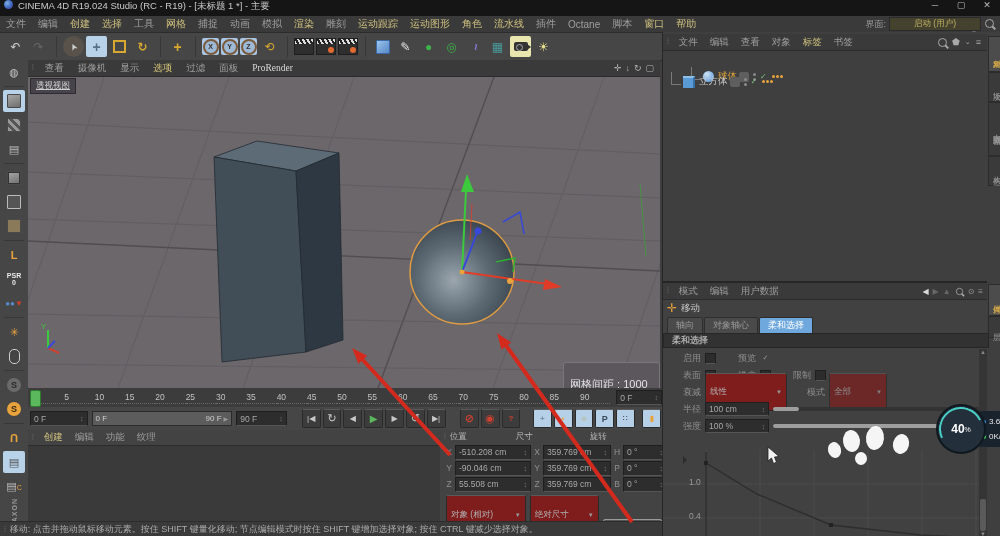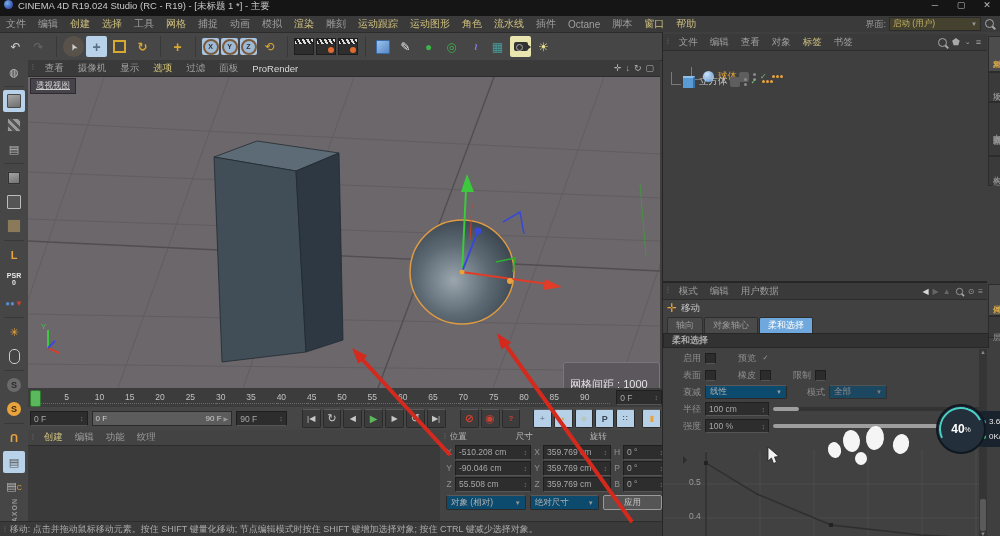--- a/index.html
+++ b/index.html
@@ -11,21 +11,21 @@
   .titlebar{left:0;top:0;width:1000px;height:16px;background:#151515;display:flex;font-size:9.5px;color:#c9c9c9;}
   .appicon{width:9px;height:9px;border-radius:50%;margin:0 5px 0 4px;background:radial-gradient(circle at 35% 35%,#7ab0e8,#3a5fb8 60%,#7a3ab8);}
   .winbtns{margin-left:auto;display:flex;}
   .winbtn{width:26px;text-align:center;color:#bbb;font-size:9px;cursor:default;}
   
   .menubar{left:0;top:16px;width:1000px;height:16px;background:#3a3a3a;display:flex;align-items:center;font-size:10px;border-bottom:1px solid #2c2c2c;}
   .mi{padding:0 6px;color:#9f9f9f;white-space:nowrap;}
   .mi.hl{color:#cfc07e;}
   .iface{margin-left:auto;display:flex;align-items:center;}
   .iface-lab{color:#9a9a9a;font-size:9px;margin-right:3px;}
-  .iface-dd{width:84px;height:12px;background:#44412f;border:1px solid #2a2a2a;color:#c3b565;font-size:8.5px;display:flex;align-items:center;padding:0 3px;}
+  .iface-dd{width:84px;height:12px;background:#44412f;border:1px solid #2a2a2a;color:#c3b565;font-size:8.5px;display:flex;align-items:center;padding:0 3px;flex-direction:column;}
   .iface-dd .car{margin-left:auto;font-size:6px;color:#999;}
   .mag{width:7px;height:7px;border:1.5px solid #a8a8a8;border-radius:50%;position:relative;display:inline-block;}
   .mag::after{content:"";position:absolute;width:4px;height:1.5px;background:#a8a8a8;transform:rotate(45deg);left:6px;top:7px;}
   
   .toolbar{left:0;top:33px;width:662px;height:27px;background:#464646;display:flex;align-items:center;border-bottom:1px solid #2c2c2c;}
   .tbtn{width:21px;height:21px;margin:0 1px;border-radius:2px;display:flex;align-items:center;justify-content:center;background:#464646;font-size:12px;color:#cfcfcf;}
   .tbtn.sel{background:#b8d2ea;}
   .tbtn.ysel{background:#eae6b0;}
   .tbtn.dim{color:#666;}
   .sep{width:6px;height:21px;border-right:1px solid #383838;margin-right:5px;}
@@ -47,21 +47,21 @@
   .lsep{width:20px;border-top:1px solid #383838;margin:2px 0;}
   .mini-cube{width:12px;height:12px;background:linear-gradient(160deg,#a8a8a8,#6e6e6e);border:1px solid #4a4a4a;border-radius:1px;}
   .psr{font-size:7px;font-weight:bold;color:#e8e8e8;line-height:7px;text-align:center;}
   .sbadge{width:14px;height:14px;border-radius:50%;display:flex;align-items:center;justify-content:center;font-size:9px;font-weight:bold;}
   .maxon{writing-mode:vertical-rl;transform:rotate(180deg);font-size:7px;font-weight:bold;color:#9a9a9a;letter-spacing:1px;line-height:9px;}
   
   .vp{left:28px;top:60px;width:632px;height:328px;background:#6b676b;overflow:hidden;}
   .vp-menubar{position:absolute;left:0;top:0;width:100%;height:16px;background:#3a3a3a;display:flex;align-items:center;font-size:9.5px;border-bottom:1px solid #2c2c2c;z-index:3;}
   .vpmi{padding:0 7px;color:#9f9f9f;}
   .vpmi.hl{color:#d8c878;}
-  .vpmi.pr{color:#d8d8d8;}
+  .vpmi.pr{color:#d8d8d8;font-family:Liberation Serif, serif;}
   .vp-icons{margin-left:auto;display:flex;gap:4px;padding-right:6px;color:#b0b0b0;font-size:9px;}
   .vp-label{position:absolute;left:2px;top:18px;background:#47434a;border:1px solid #2e2a31;padding:1px 5px;font-size:8.5px;color:#cfcfcf;z-index:3;text-decoration:underline;}
   .grid-label{position:absolute;left:535px;top:302px;background:#5b575d;border:1px solid #7a767c;border-radius:3px;padding:14px 6px;font-size:11px;color:#e2e2e2;z-index:3;}
   
   .ruler{left:28px;top:388px;width:634px;height:19px;background:#3c3c3c;border-bottom:1px solid #2c2c2c;display:flex;align-items:center;}
   .ticks{display:flex;width:580px;margin-left:4px;font-size:8.5px;color:#c2c2c2;}
   .tick{flex:1;text-align:left;border-bottom:1px dotted #6a6a6a;padding-bottom:1px;}
   .playhead{position:absolute;left:2px;top:2px;width:9px;height:15px;background:#5cb85c;border:1px solid #2e7a2e;border-radius:2px;}
   .fld{background:#2d2d2d;border:1px solid #1f1f1f;border-bottom-color:#555;color:#a8a8a8;font-size:8.5px;display:flex;align-items:center;padding:0 3px;height:13px;}
   .spin{margin-left:auto;color:#777;font-size:7px;}
@@ -73,21 +73,21 @@
   
   .matman{left:28px;top:430px;width:412px;height:91px;background:#3a3a3a;border-right:1px solid #2c2c2c;}
   .mm-menubar{height:15px;background:#434343;border-bottom:1px solid #2c2c2c;display:flex;align-items:center;font-size:9.5px;}
   .grip{color:#6e6e6e;font-size:8px;padding:0 4px;}
   
   .coords{left:440px;top:430px;width:222px;height:91px;background:#434343;font-size:8.5px;}
   .co-head{display:flex;height:14px;align-items:center;color:#b8b8b8;}
   .co-grid{display:grid;grid-template-columns:10px 76px 10px 68px 10px 44px;grid-auto-rows:16px;align-items:center;padding-left:4px;column-gap:1px;}
   .axlab{color:#909090;text-align:center;}
   .co-foot{display:flex;gap:4px;padding:3px 0 0 6px;align-items:flex-end;}
-  .dd{background:#0c4a6e;border:1px solid #2a2a2a;border-top-color:#5a5a5a;height:13px;display:flex;align-items:center;padding:0 4px;font-size:8.5px;color:#b0b0b0;border-radius:2px;}
+  .dd{background:#7f1d1d;border:1px solid #2a2a2a;border-top-color:#5a5a5a;height:13px;display:flex;align-items:center;padding:12px 4px;font-size:8.5px;color:#b0b0b0;border-radius:2px;}
   .apply{background:#555;border:1px solid #9a9a9a;border-radius:2px;height:13px;width:64px;display:flex;align-items:center;justify-content:center;color:#cfcfcf;}
   
   .statusbar{left:0;top:521px;width:662px;height:15px;background:#3a3a3a;display:flex;align-items:center;font-size:9px;color:#aaa;border-top:1px solid #2c2c2c;}
   
   .rpanel{left:662px;top:32px;width:338px;height:504px;background:#3f3f3f;border-left:1px solid #262626;}
   .om-menubar{position:absolute;left:0;top:2px;width:324px;height:16px;background:#3a3a3a;border-bottom:1px solid #2c2c2c;display:flex;align-items:center;font-size:9.5px;}
   .om-icons{margin-left:auto;display:flex;align-items:center;gap:5px;padding-right:6px;color:#a8a8a8;font-size:9px;}
   .obj-row{position:absolute;left:8px;height:17px;display:flex;align-items:center;font-size:9.5px;}
   .branch{width:9px;height:12px;border-left:1px solid #7a7a7a;border-bottom:1px solid #7a7a7a;margin-right:2px;margin-top:-6px;}
   .ob-sphere{width:11px;height:11px;border-radius:50%;background:radial-gradient(circle at 35% 30%,#cfe2f3,#4a90d9);margin-right:4px;}
@@ -717,21 +717,21 @@
             <line x1="205" y1="0" x2="205" y2="88"></line>
           <line x1="259" y1="0" x2="259" y2="88"></line>
             <line x1="313" y1="0" x2="313" y2="88"></line>
         </g>
         <line x1="43" y1="2" x2="43" y2="88" stroke="#2d2d2d" stroke-width="1.4"></line>
         <path d="M43,13 L94,44 L168,75 L258,85 L316,88" fill="none" stroke="#2e2e2e" stroke-width="1.4"></path>
         <rect x="41" y="11" width="4" height="4" fill="#222"></rect>
         <rect x="166" y="73" width="4" height="4" fill="#222"></rect>
         <path d="M20,6 l4,4 l-4,4 z" fill="#2d2d2d"></path>
       </svg>
-      <span class="curve-lab" style="left:26px;top:194px;">0.5</span>
+      <span class="curve-lab" style="left:26px;top:194px;">1.0</span>
       <span class="curve-lab" style="left:26px;top:228px;">0.4</span>
 
       <div class="scrollbar">
         <span class="sarrow" style="top:0;">▲</span>
         <div class="thumb"></div>
         <span class="sarrow" style="bottom:0;">▼</span>
       </div>
     </div>
   </div>
 

